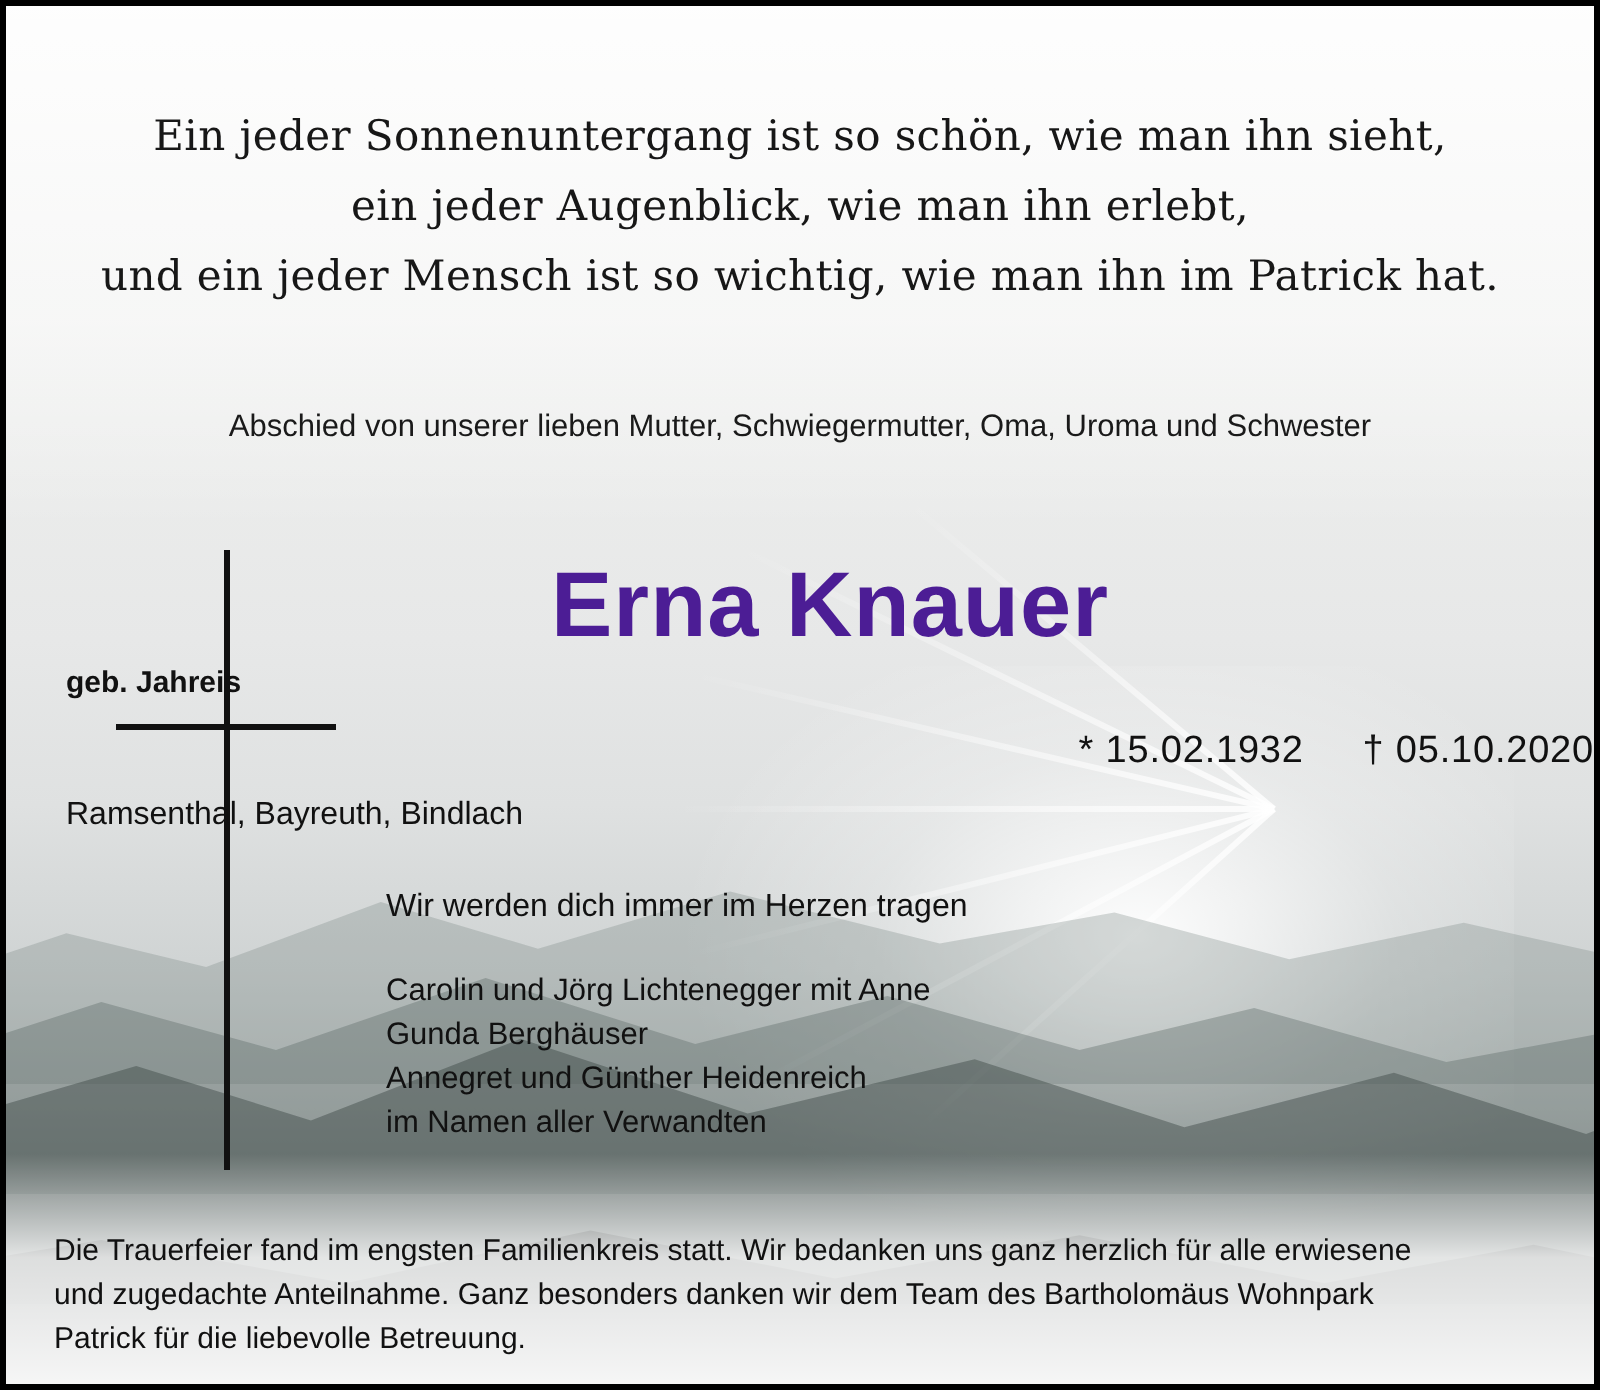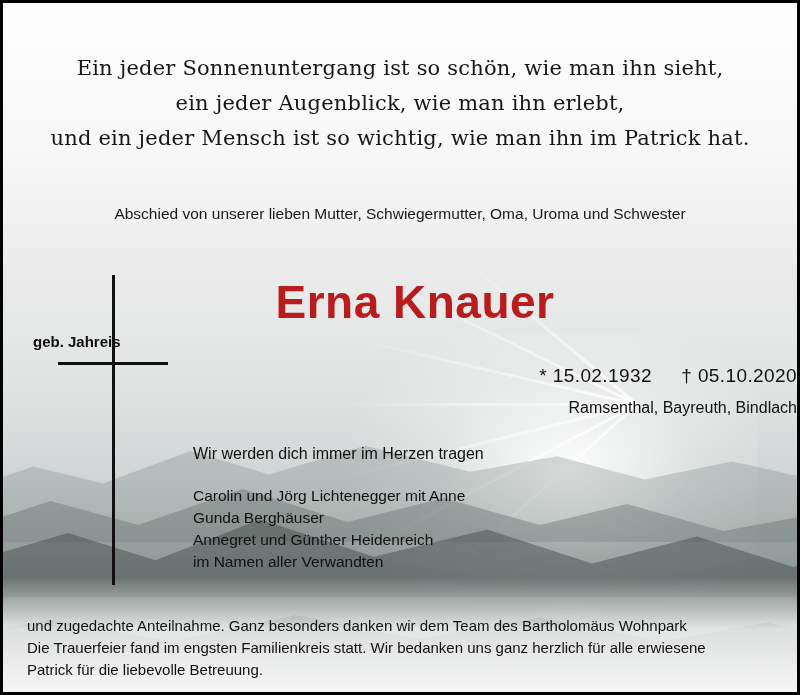--- a/index.html
+++ b/index.html
@@ -158,21 +158,21 @@
   }
 
   .name {
     position: absolute;
     top: 272px;
     left: 0;
     right: 0;
     text-align: center;
     font-size: 46px;
     font-weight: bold;
-    color: #b91c1c;
+    color: #4c1d95;
     letter-spacing: 0.5px;
     padding-left: 30px;
     box-sizing: border-box;
   }
   .maiden {
     position: absolute;
     top: 330px;
     left: 0;
     right: 0;
     text-align: left;
@@ -193,21 +193,21 @@
     letter-spacing: 0.4px;
     padding-left: 30px;
     box-sizing: border-box;
   }
   .dates .sep { display: inline-block; width: 18px; }
   .places {
     position: absolute;
     top: 396px;
     left: 0;
     right: 0;
-    text-align: right;
+    text-align: left;
     font-size: 16px;
     color: #111111;
     padding-left: 30px;
     box-sizing: border-box;
   }
 
   .memory {
     position: absolute;
     top: 442px;
     left: 190px;
@@ -288,19 +288,19 @@
     <div class="memory">Wir werden dich immer im Herzen tragen</div>
 
     <div class="mourners">
       <span class="mourner-line">Carolin und Jörg Lichtenegger mit Anne</span>
       <span class="mourner-line">Gunda Berghäuser</span>
       <span class="mourner-line">Annegret und Günther Heidenreich</span>
       <span class="mourner-line">im Namen aller Verwandten</span>
     </div>
 
     <div class="footer">
+      <span class="footer-line">Die Trauerfeier fand im engsten Familienkreis statt. Wir bedanken uns ganz herzlich für alle erwiesene</span>
       <span class="footer-line">und zugedachte Anteilnahme. Ganz besonders danken wir dem Team des Bartholomäus Wohnpark</span>
-      <span class="footer-line">Die Trauerfeier fand im engsten Familienkreis statt. Wir bedanken uns ganz herzlich für alle erwiesene</span>
       <span class="footer-line">Patrick für die liebevolle Betreuung.</span>
     </div>
 
   </div>
 </div>
 
 </body></html>

